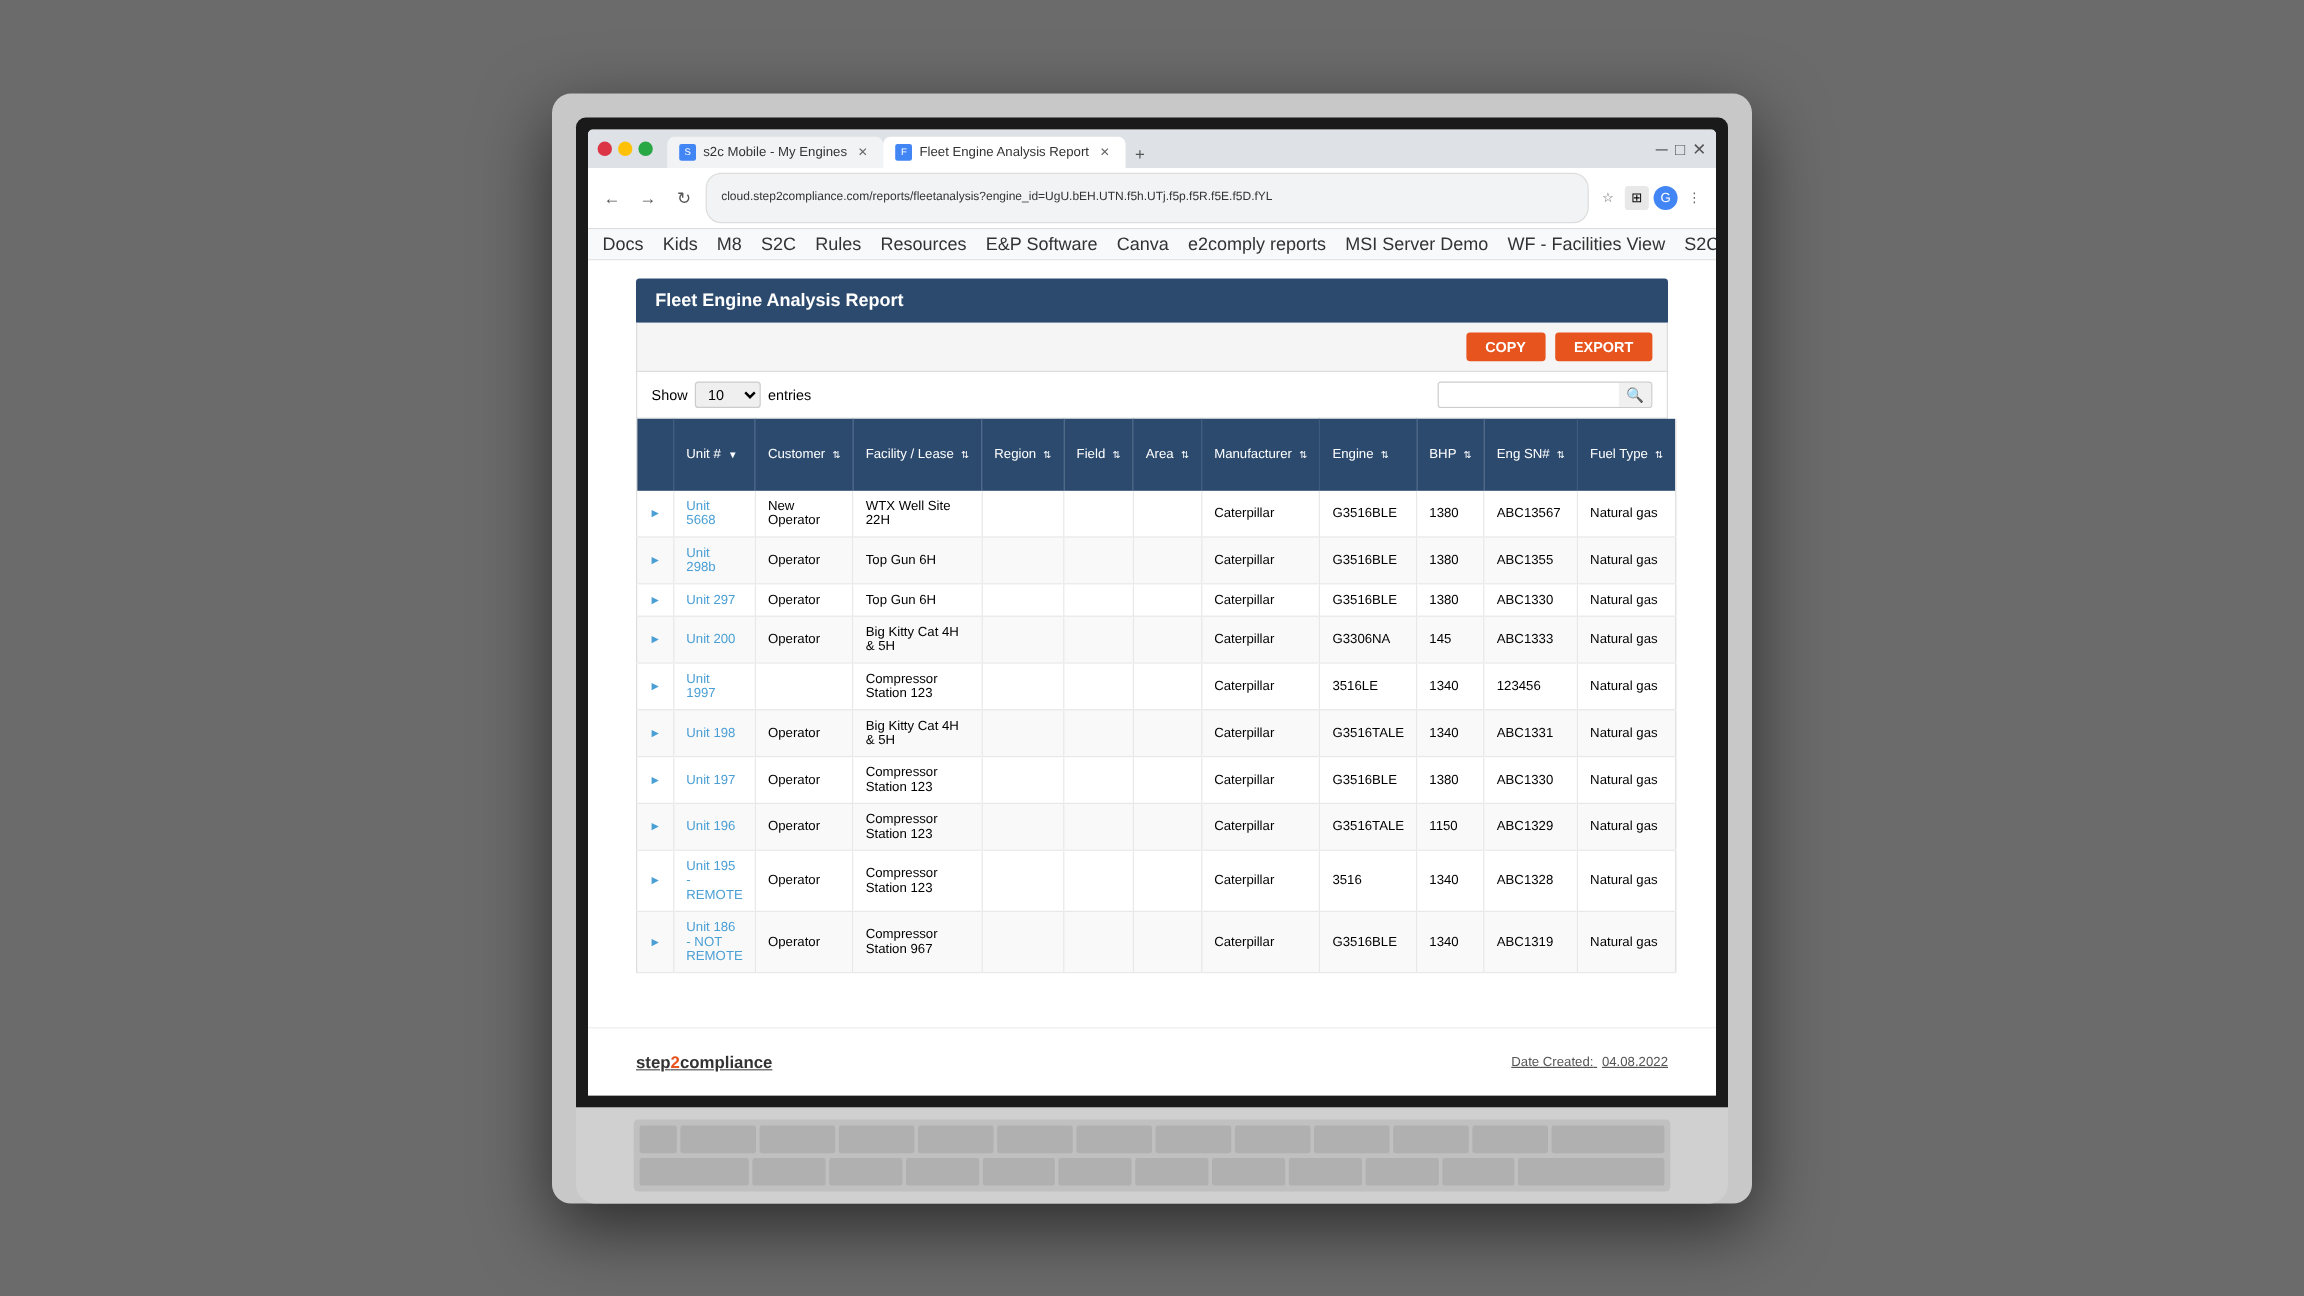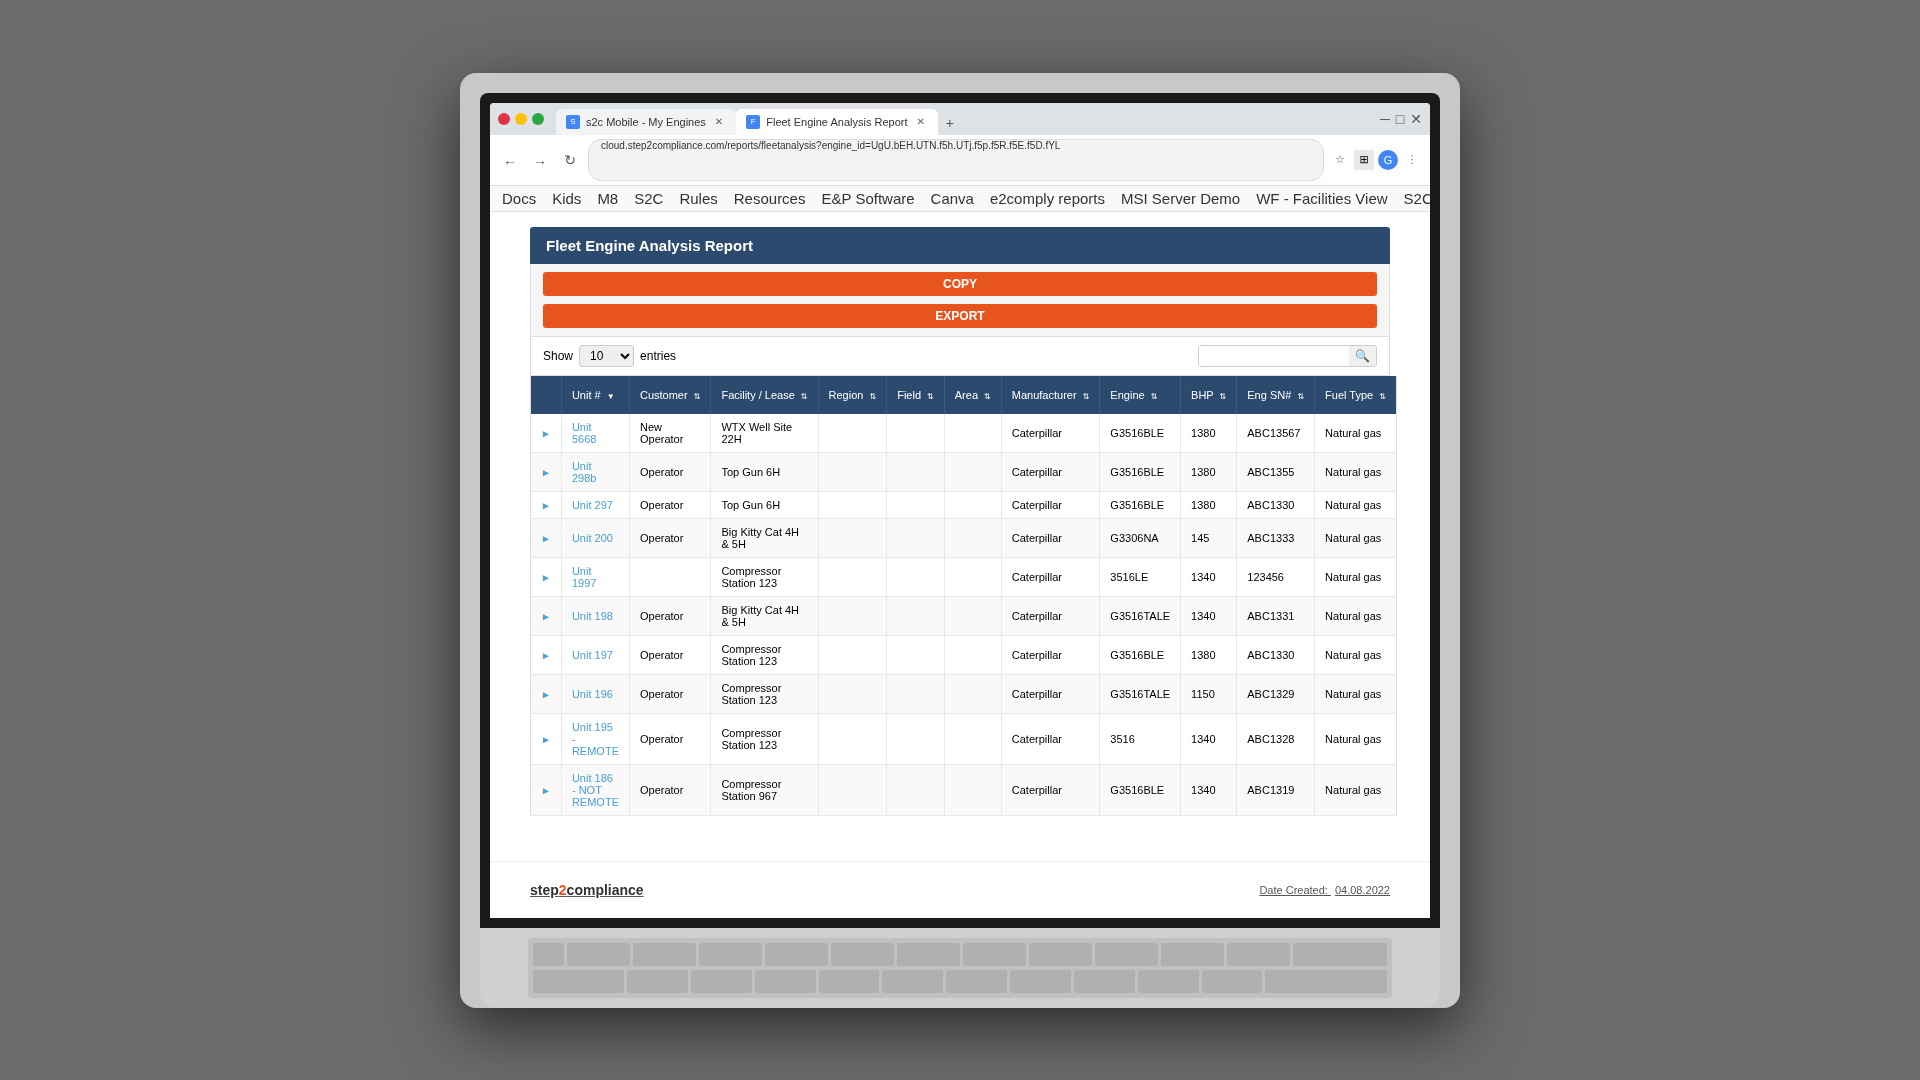--- a/index.html
+++ b/index.html
@@ -129,21 +129,21 @@
     .address-bar {
       flex: 1;
       height: 42px;
       border: 1px solid #ddd;
       border-radius: 13px;
       background: #f1f3f4;
       padding: 0 12px;
       font-size: 11px;
       color: #333;
       display: flex;
-      align-items: flex-start;
+      align-items: center;
     }
     .toolbar-icons {
       display: flex;
       gap: 4px;
       align-items: center;
     }
     .toolbar-icon {
       width: 20px; height: 20px;
       border-radius: 3px;
       display: flex; align-items: center; justify-content: center;
@@ -202,21 +202,20 @@
     }
 
     .report-toolbar {
       background: #f5f5f5;
       border: 1px solid #ddd;
       border-top: none;
       padding: 8px 12px;
       display: flex;
       justify-content: flex-end;
       gap: 8px;
-      flex-direction: column;
     }
 
     .btn-copy {
       background: #e8541e;
       color: white;
       border: none;
       padding: 5px 16px;
       border-radius: 3px;
       cursor: pointer;
       font-size: 12px;
@@ -286,21 +285,21 @@
       border: 1px solid #ddd;
       border-top: none;
     }
 
     .data-table thead tr {
       background: #2c4a6e;
       color: white;
     }
 
     .data-table thead th {
-      padding: 13px 10px;
+      padding: 24px 10px;
       text-align: left;
       border-right: 1px solid #3d5a7e;
       font-weight: normal;
       font-size: 11px;
       cursor: pointer;
       white-space: nowrap;
     }
     .data-table thead th:last-child {
       border-right: none;
     }

